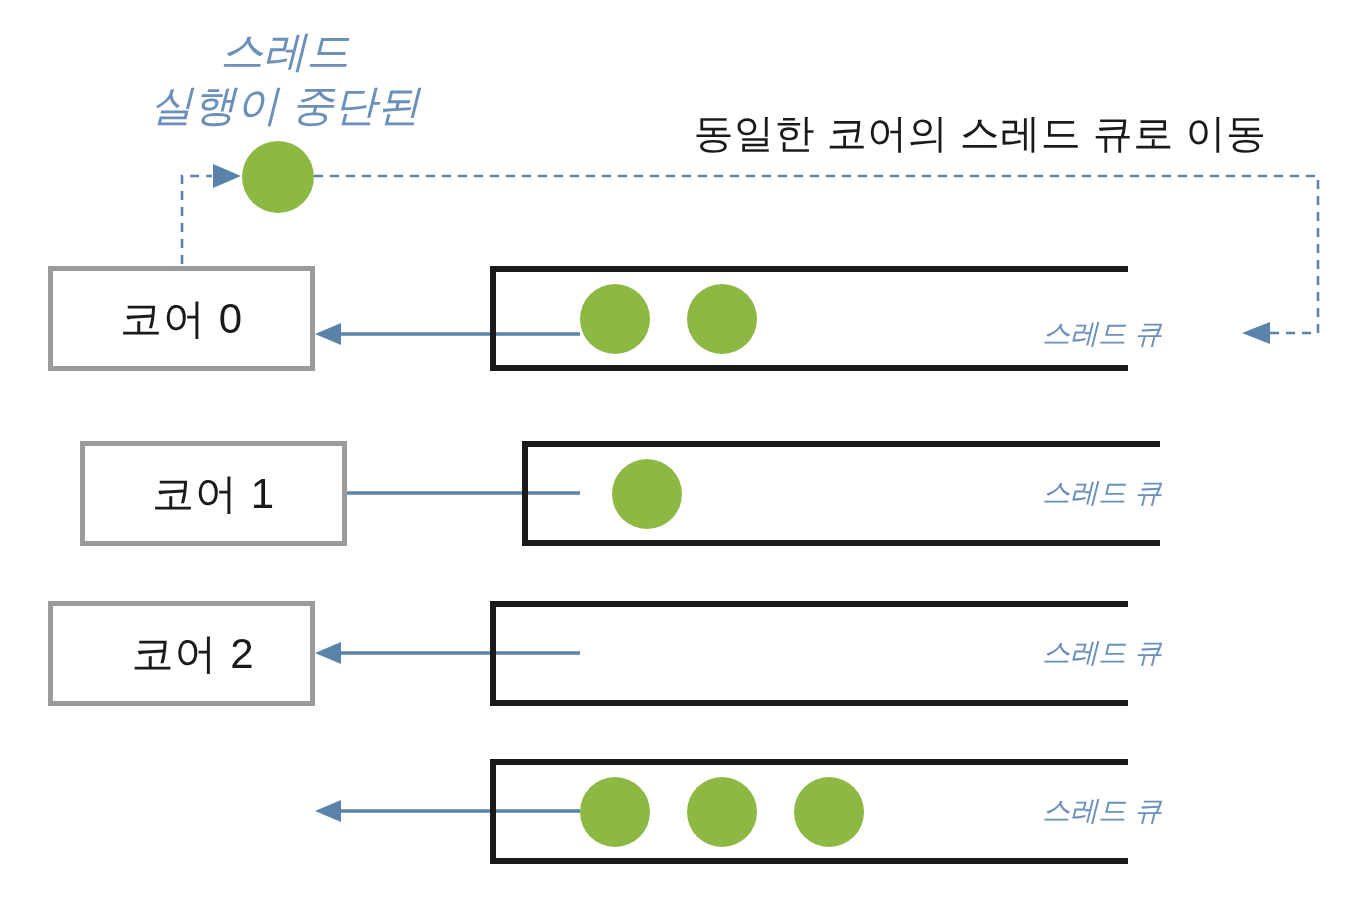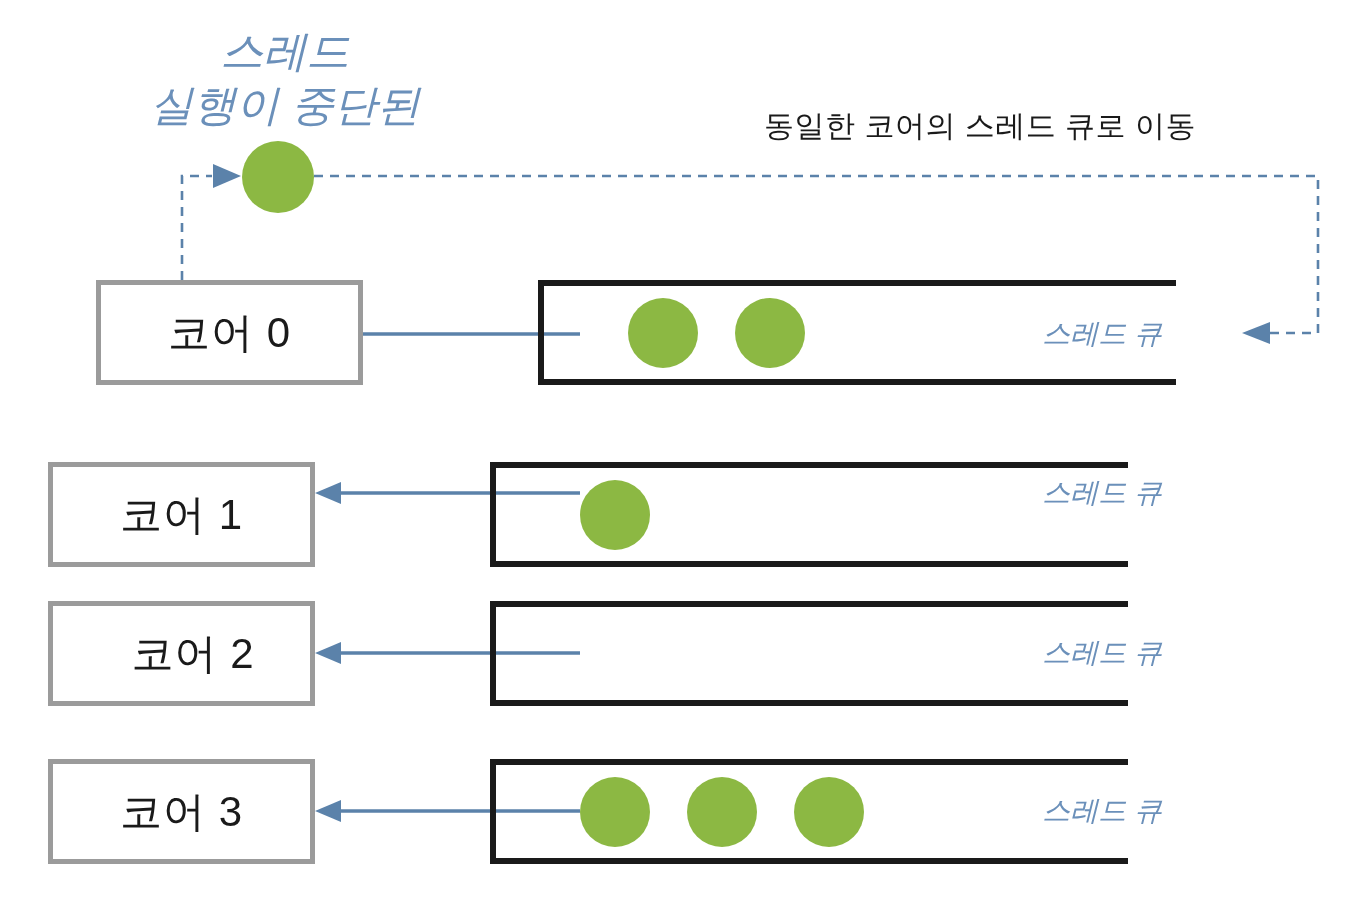--- a/index.html
+++ b/index.html
@@ -49,21 +49,21 @@
     font-style: italic;
     color: var(--label-blue);
   }
   .suspended-label span { display: block; }
   .annotation {
     position: absolute;
     left: 655px;
     top: 106px;
     width: 650px;
     text-align: center;
-    font-size: 30px;
+    font-size: 40px;
     color: var(--text-black);
     letter-spacing: 0.5px;
   }
   .thread-circle {
     width: 70px;
     height: 70px;
     border-radius: 50%;
     background: var(--thread-green);
     flex: 0 0 auto;
   }
@@ -116,22 +116,22 @@
     position: absolute;
     left: 940px;
     width: 222px;
     height: 52px;
     line-height: 52px;
     text-align: right;
     font-size: 28px;
     font-style: italic;
     color: var(--label-blue);
   }
-  .row0 { top: 280px; margin-left: 48px; }
-  .row1 { top: 462px; }
+  .row0 { top: 266px; }
+  .row1 { top: 441px; margin-left: 32px; }
   .row2 { top: 601px; padding-left: 23px; }
   .row3 { top: 759px; }
   .qlabel0 { top: 308px; }
   .qlabel1 { top: 467px; }
   .qlabel2 { top: 627px; }
   .qlabel3 { top: 785px; }
 </style>
 </head>
 <body>
 
@@ -186,23 +186,20 @@
   <div class="queue-label qlabel1">스레드 큐</div>
 
   <div class="core-box row2">
     <span class="core-label">코어 2</span>
   </div>
   <div class="queue-box row2">
     <div class="queue-circles"></div>
   </div>
   <div class="queue-label qlabel2">스레드 큐</div>
 
-  <div class="core-box row3">
-    <span class="core-label">코어 3</span>
-  </div>
   <div class="queue-box row3">
     <div class="queue-circles">
         <div class="thread-circle"></div>
         <div class="thread-circle"></div>
         <div class="thread-circle"></div>
       </div>
   </div>
   <div class="queue-label qlabel3">스레드 큐</div>
 
 </div>

